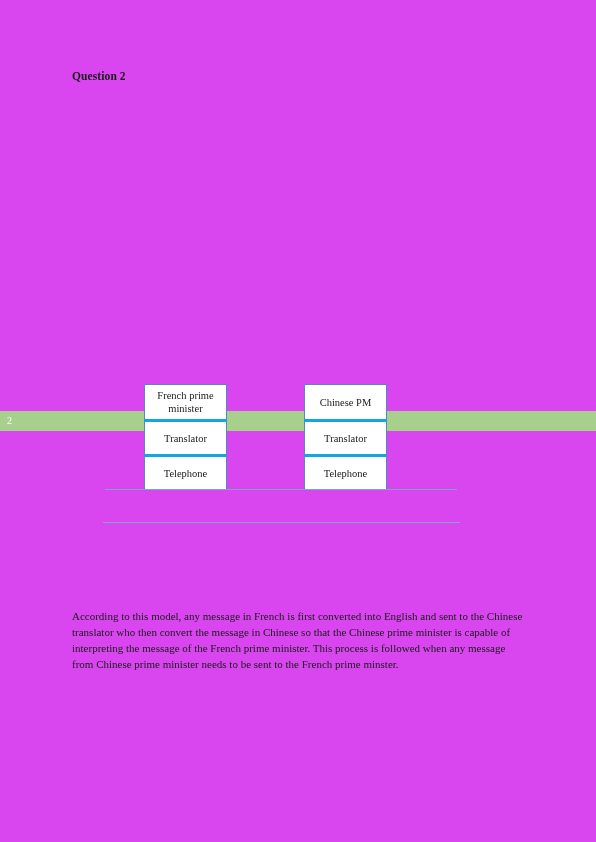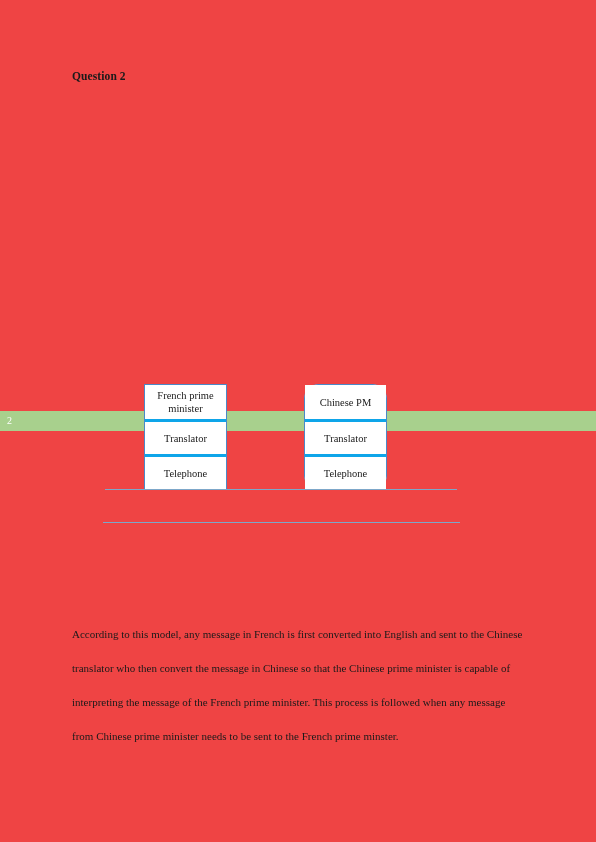--- a/index.html
+++ b/index.html
@@ -9,21 +9,21 @@
   }
   body {
     font-family: "Liberation Serif", "DejaVu Serif", serif;
     color: #1a1a1a;
   }
   #page {
     position: relative;
     width: 596px;
     height: 842px;
     overflow: hidden;
-    background: #ef4444;
+    background: #d946ef;
   }
 
   
   #question-heading {
     position: absolute;
     left: 72px;
     top: 70px;
     font-size: 11.5px;
     font-weight: bold;
     letter-spacing: 0.1px;
@@ -61,21 +61,21 @@
   #diagram * { pointer-events: auto; }
 
   .stack {
     position: absolute;
     width: 83px;
     background: #ffffff;
     border: 1px solid #4a89c8;
     box-sizing: border-box;
   }
   #stack-left  { left: 144px; top: 384px; }
-  #stack-right { left: 304px; top: 384px; border-radius: 14px; }
+  #stack-right { left: 304px; top: 384px; }
 
   .cell {
     box-sizing: border-box;
     background: #ffffff;
     display: flex;
     align-items: center;
     justify-content: center;
     text-align: center;
     font-size: 10.5px;
     line-height: 13px;
@@ -107,24 +107,23 @@
     color: #1a1a1a;
   }
 
   
   #body-text {
     position: absolute;
     left: 72px;
     top: 608px;
     width: 452px;
     font-size: 11px;
-    line-height: 34px;
+    line-height: 16px;
     text-align: left;
     color: #1a1a1a;
-    margin-top: 9px;
   }
 </style>
 </head>
 <body>
 
 <div id="page">
 
   <div id="question-heading">Question 2</div>
 
   <div id="green-band"></div>

